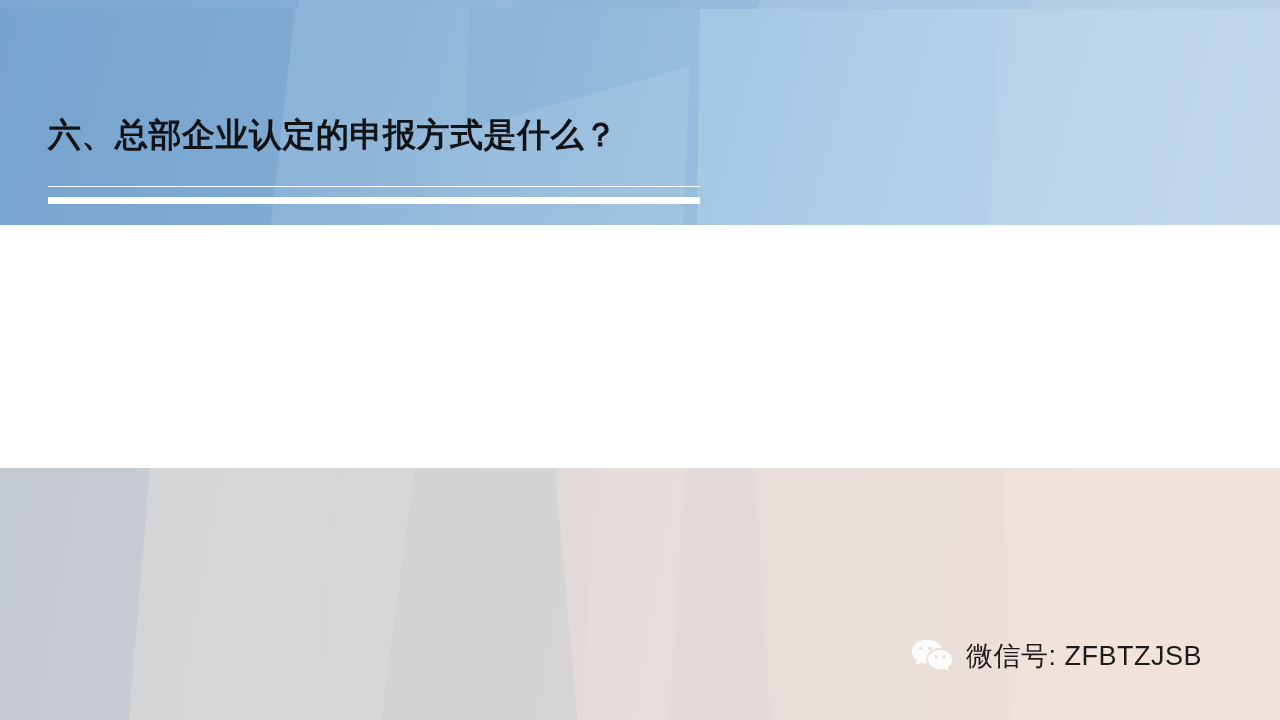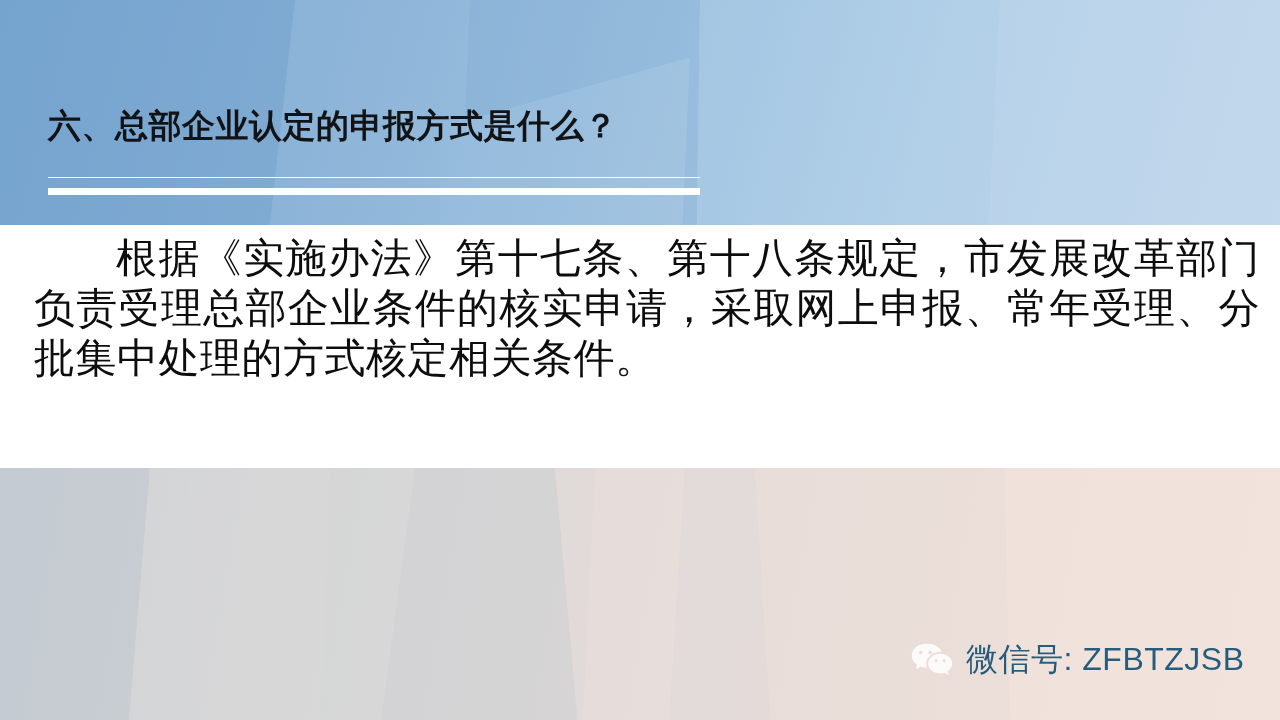--- a/index.html
+++ b/index.html
@@ -28,21 +28,21 @@
   .bg-base {
     background: linear-gradient(160deg, #7fabd4 0%, #a6c5e0 28%, #c3d6e6 46%,
                                 #cfd2d6 60%, #e3dad6 76%, #f0e2da 100%);
   }
 
   .bg-poly { opacity: 1; }
 
   
   .top-band {
     position: absolute;
-    left: 0; top: 0;
+    left: 0; top: 9px;
     width: 1280px;
     height: 225px;
     overflow: hidden;
   }
   .top-band-base {
     position: absolute; inset: 0;
     background: linear-gradient(105deg, #7aa8d2 0%, #86b0d6 22%,
                                 #9cc0df 48%, #b4d0e8 72%, #c4d9ec 100%);
   }
 
@@ -131,22 +131,22 @@
     gap: 12px;
     opacity: 0.88;
   }
   .wechat-icon {
     width: 44px;
     height: 36px;
     display: block;
   }
   .watermark-text {
     font-family: "Liberation Sans", "DejaVu Sans", sans-serif;
-    font-size: 32px;
-    color: #0c4a6e;
+    font-size: 27px;
+    color: #000000;
     letter-spacing: 0.5px;
     white-space: nowrap;
     text-shadow: 0 0 1px rgba(255,255,255,0.45);
   }
 </style>
 </head>
 <body>
 
 <div id="slide">
 
@@ -189,21 +189,20 @@
     </svg>
 
     <div class="slide-title">六、总部企业认定的申报方式是什么？</div>
 
     <div class="rule-thin"></div>
     <div class="rule-thick"></div>
   </div>
 
   <div class="content-panel">
     <div class="body-text">
-      <p class="para">根据《实施办法》第十七条、第十八条规定，市发展改革部门负责受理总部企业条件的核实申请，采取网上申报、常年受理、分批集中处理的方式核定相关条件。</p>
     </div>
   </div>
 
   <div class="bottom-band">
     <div class="bottom-band-base"></div>
     <svg class="bg-layer" viewBox="0 0 1280 252" preserveAspectRatio="none">
       <g opacity="0.50">
         <polygon points="0,0 150,0 90,252 0,252" fill="#c0c8d0"></polygon>
         <polygon points="150,0 330,0 300,252 90,252" fill="#d7d8d9"></polygon>
         <polygon points="330,0 555,0 620,252 300,252" fill="#ccd0d3"></polygon>

